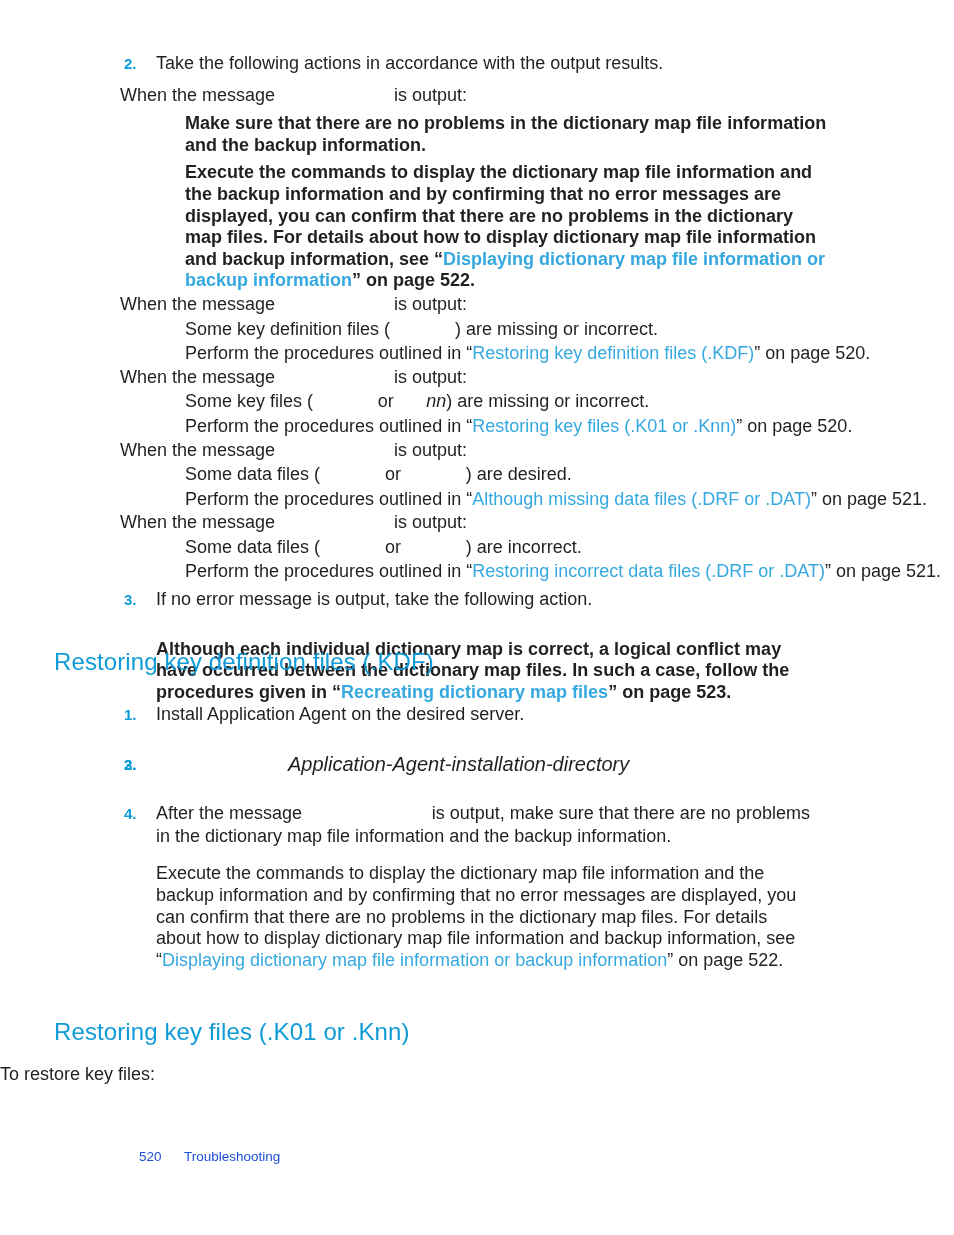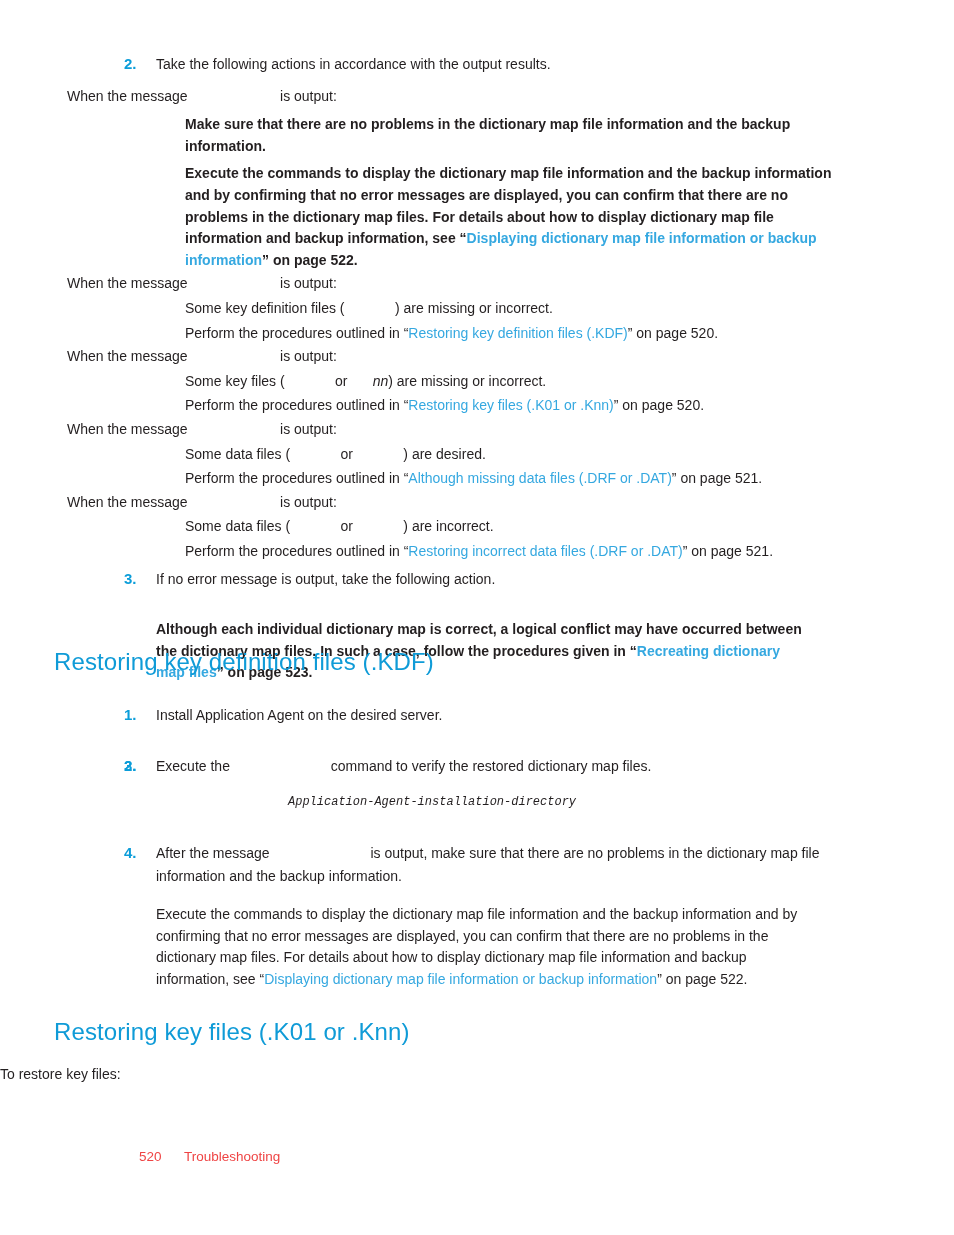--- a/index.html
+++ b/index.html
@@ -20,26 +20,26 @@
     position: relative;
     width: 954px;
     height: 1235px;
     box-sizing: border-box;
     padding: 0;
     overflow: hidden;
   }
 
   
   .para {
-    font-size: 14px;
+    font-size: 18px;
     line-height: 21.6px;
     color: #231f20;
     margin: 0;
   }
-  .lvl-a      { margin-left: 67px; }   
+  .lvl-a      { margin-left: 120px; }   
   .lvl-b      { margin-left: 185px; }   
   .lvl-body   { margin-left: 156px; }   
 
   
   .li {
     position: relative;
     margin-left: 124px;
     padding-left: 32px;
     font-size: 15.2px;
     line-height: 21.6px;
@@ -79,21 +79,21 @@
     margin: 0;
     padding: 0;
   }
 
   
   .footer {
     position: absolute;
     left: 124px;
     bottom: 56px;
     font-size: 13.5px;
-    color: #ef4444;
+    color: #1d4ed8;
     white-space: pre;
   }
   .footer .pg { display: inline-block; width: 45px; }
 
   
   .mt2  { margin-top: 2px; }
   .mt6  { margin-top: 6px; }
   .mt10 { margin-top: 10px; }
   .mt14 { margin-top: 28px; }
 
@@ -175,24 +175,23 @@
       <span class="marker">1.</span>
       <span class="para">Install Application Agent on the desired server.</span>
     </div>
 
     <div class="li mt14 block-w2">
       <span class="marker">2.</span>
     </div>
 
     <div class="li mt14">
       <span class="marker">3.</span>
-      <span class="para"><span>Execute the</span><span class="code-gap">            </span><span>command to verify the restored dictionary map files.</span></span>
-    </div>
-
-    <div class="para ital" style="margin-left:288px; margin-top:14px; font-size:12px;font-family:Liberation Mono, monospace;">Application-Agent-installation-directory</div>
+    </div>
+
+    <div class="para ital" style="margin-left:288px; margin-top:14px; font-size:20px;">Application-Agent-installation-directory</div>
 
     <div class="li mt14 block-w2">
       <span class="marker">4.</span>
       <span class="para"><span>After the message</span><span class="code-gap">            </span><span>is output, make sure that there are no problems in the dictionary map file information and the backup information.</span></span>
     </div>
 
     <div class="para" style="margin-left:156px; margin-top:16px; max-width:650px;">
       <span>Execute the commands to display the dictionary map file information and the backup information and by confirming that no error messages are displayed, you can confirm that there are no problems in the dictionary map files. For details about how to display dictionary map file information and backup information, see “</span><a class="xref" href="#">Displaying dictionary map file information or backup information</a><span>” on page 522.</span>
     </div>
   </div>

